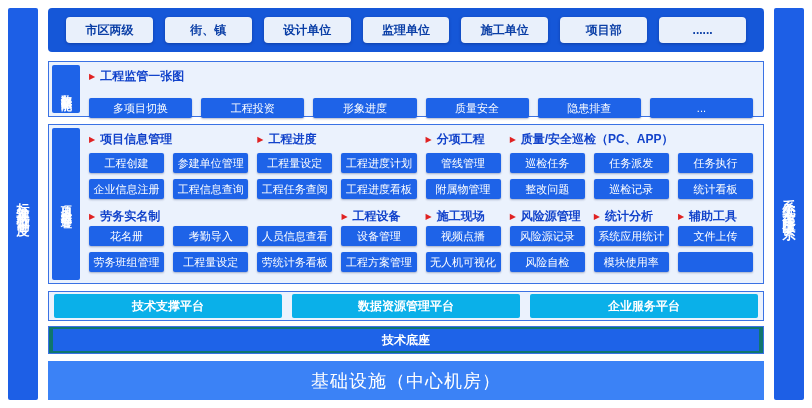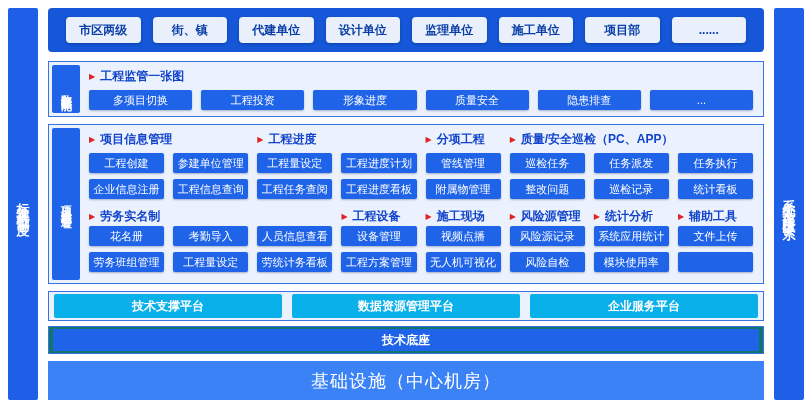--- a/index.html
+++ b/index.html
@@ -32,21 +32,21 @@
   .tab .v-text { font-size:11px; letter-spacing:2px; font-weight:bold; }
 
   .arr { color:#e02222; font-size:8px; line-height:1; }
   .grp-title { display:flex; align-items:center; gap:5px; color:#1243cb; font-weight:bold; font-size:12px; }
 
   .blue-btn { background:#1e63e8; color:#ffffff; font-size:11px; border-radius:2px; height:20px;
               display:flex; align-items:center; justify-content:center; box-shadow:0 1px 2px rgba(0,20,80,.3);
               white-space:nowrap; cursor:pointer; }
 
   .sec-1-body { padding:6px 10px 0 0; }
-  .row-flex { display:flex; gap:9px; margin-top:5px; }
+  .row-flex { display:flex; gap:9px; margin-top:13px; }
   .row-flex .blue-btn { flex:1; }
 
   .grid { display:grid; grid-template-columns:repeat(8,1fr); column-gap:9px; row-gap:6px;
           padding:7px 10px 0 0; }
   .hdr { height:15px; }
   .hdr-b { padding-top:8px; }
 
   
   .plat { margin-top:7px; height:30px; background:#ebf2fd; border:1px solid #3a72e4;
           display:flex; align-items:center; gap:10px; padding:0 5px; }
@@ -69,21 +69,20 @@
   </div>
   <div class="side-bar right">
     <span class="v-text">系统安全保障体系</span>
   </div>
 
   <div class="main">
 
     <div class="topbar">
       <div class="top-btn">市区两级</div>
       <div class="top-btn">街、镇</div>
-      <div class="top-btn">代建单位</div>
       <div class="top-btn">设计单位</div>
       <div class="top-btn">监理单位</div>
       <div class="top-btn">施工单位</div>
       <div class="top-btn">项目部</div>
       <div class="top-btn">......</div>
     </div>
 
     <div class="sec sec-1">
       <div class="tab">
         <span class="v-text">数据赋能</span>

